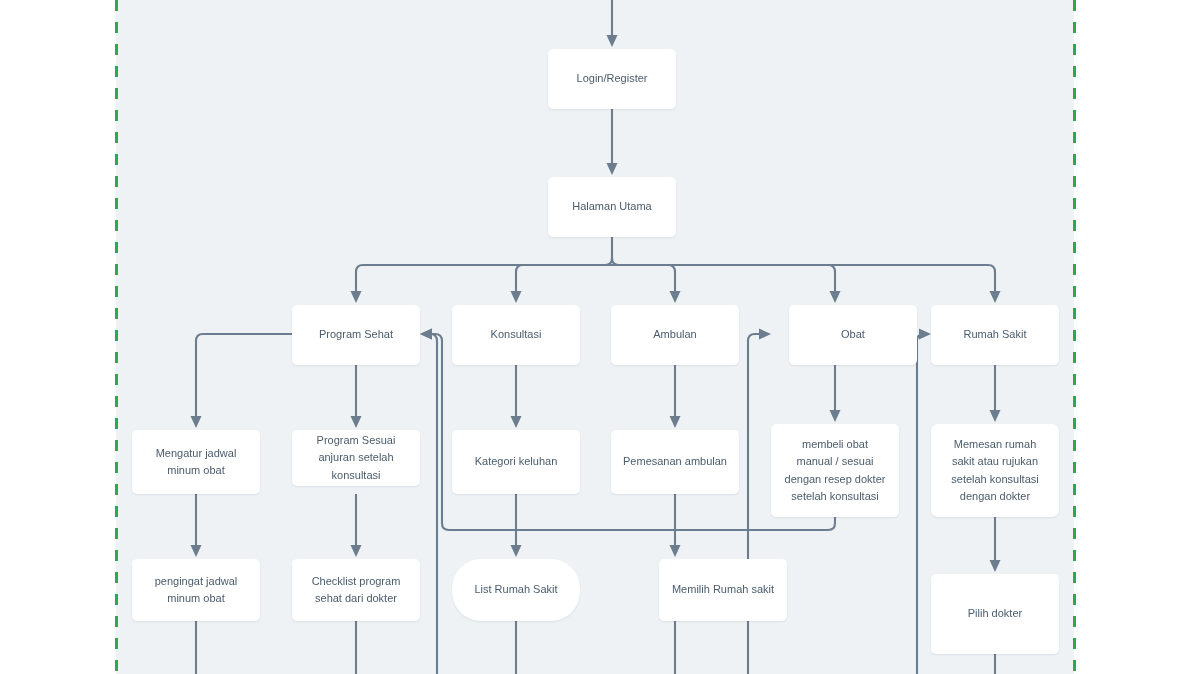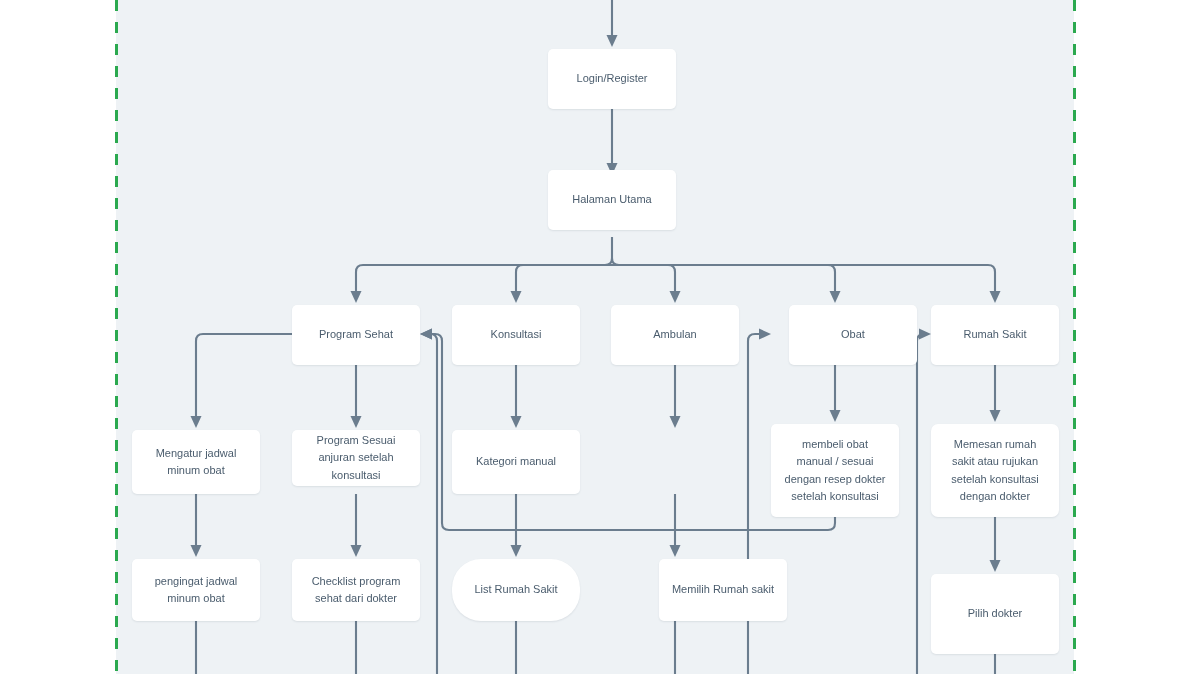--- a/index.html
+++ b/index.html
@@ -147,34 +147,35 @@
     <g>
       <line x1="196" y1="621" x2="196" y2="680"></line>
       <line x1="356" y1="621" x2="356" y2="680"></line>
       <line x1="516" y1="621" x2="516" y2="680"></line>
       <line x1="675" y1="621" x2="675" y2="680"></line>
       <line x1="995" y1="654" x2="995" y2="680"></line>
     </g>
   </svg>
 
   <div class="node" style="left:548px;top:49px;width:128px;height:60px;">Login/Register</div>
-  <div class="node" style="left:548px;top:170px;width:128px;height:60px;">Halaman Utama</div>
+  <div class="node" style="left:548px;top:177px;width:128px;height:60px;">Halaman Utama</div>
 
   <div class="node" style="left:292px;top:305px;width:128px;height:60px;">Program Sehat</div>
   <div class="node" style="left:452px;top:305px;width:128px;height:60px;">Konsultasi</div>
   <div class="node" style="left:611px;top:305px;width:128px;height:60px;">Ambulan</div>
   <div class="node" style="left:771px;top:305px;width:128px;height:60px;margin-left:18px;">Obat</div>
   <div class="node" style="left:931px;top:305px;width:128px;height:60px;">Rumah Sakit</div>
 
   <div class="node" style="left:132px;top:430px;width:128px;height:64px;">Mengatur jadwal
 minum obat</div>
   <div class="node" style="left:292px;top:430px;width:128px;height:56px;text-align:center;">Program Sesuai
 anjuran setelah
 konsultasi</div>
-  <div class="node" style="left:452px;top:430px;width:128px;height:64px;">Kategori manual</div>
+  <div class="node" style="left:452px;top:430px;width:128px;height:64px;">Kategori keluhan</div>
+  <div class="node" style="left:611px;top:430px;width:128px;height:64px;">Pemesanan ambulan</div>
   <div class="node" style="left:771px;top:424px;width:128px;height:93px;">membeli obat
 manual / sesuai
 dengan resep dokter
 setelah konsultasi</div>
   <div class="node" style="left:931px;top:424px;width:128px;height:93px;border-radius:7px;">Memesan rumah
 sakit atau rujukan
 setelah konsultasi
 dengan dokter</div>
 
   <div class="node" style="left:132px;top:559px;width:128px;height:62px;">pengingat jadwal

